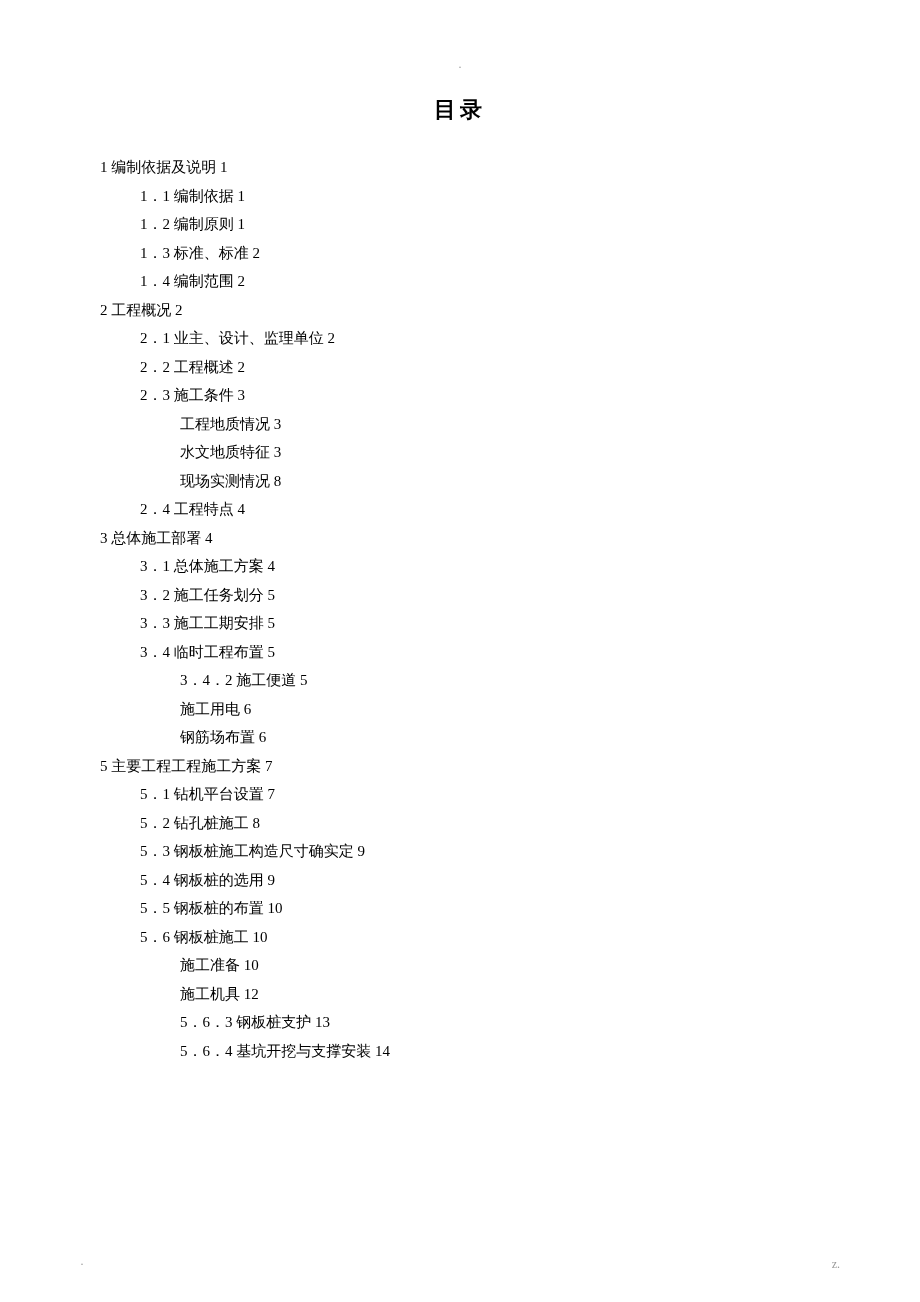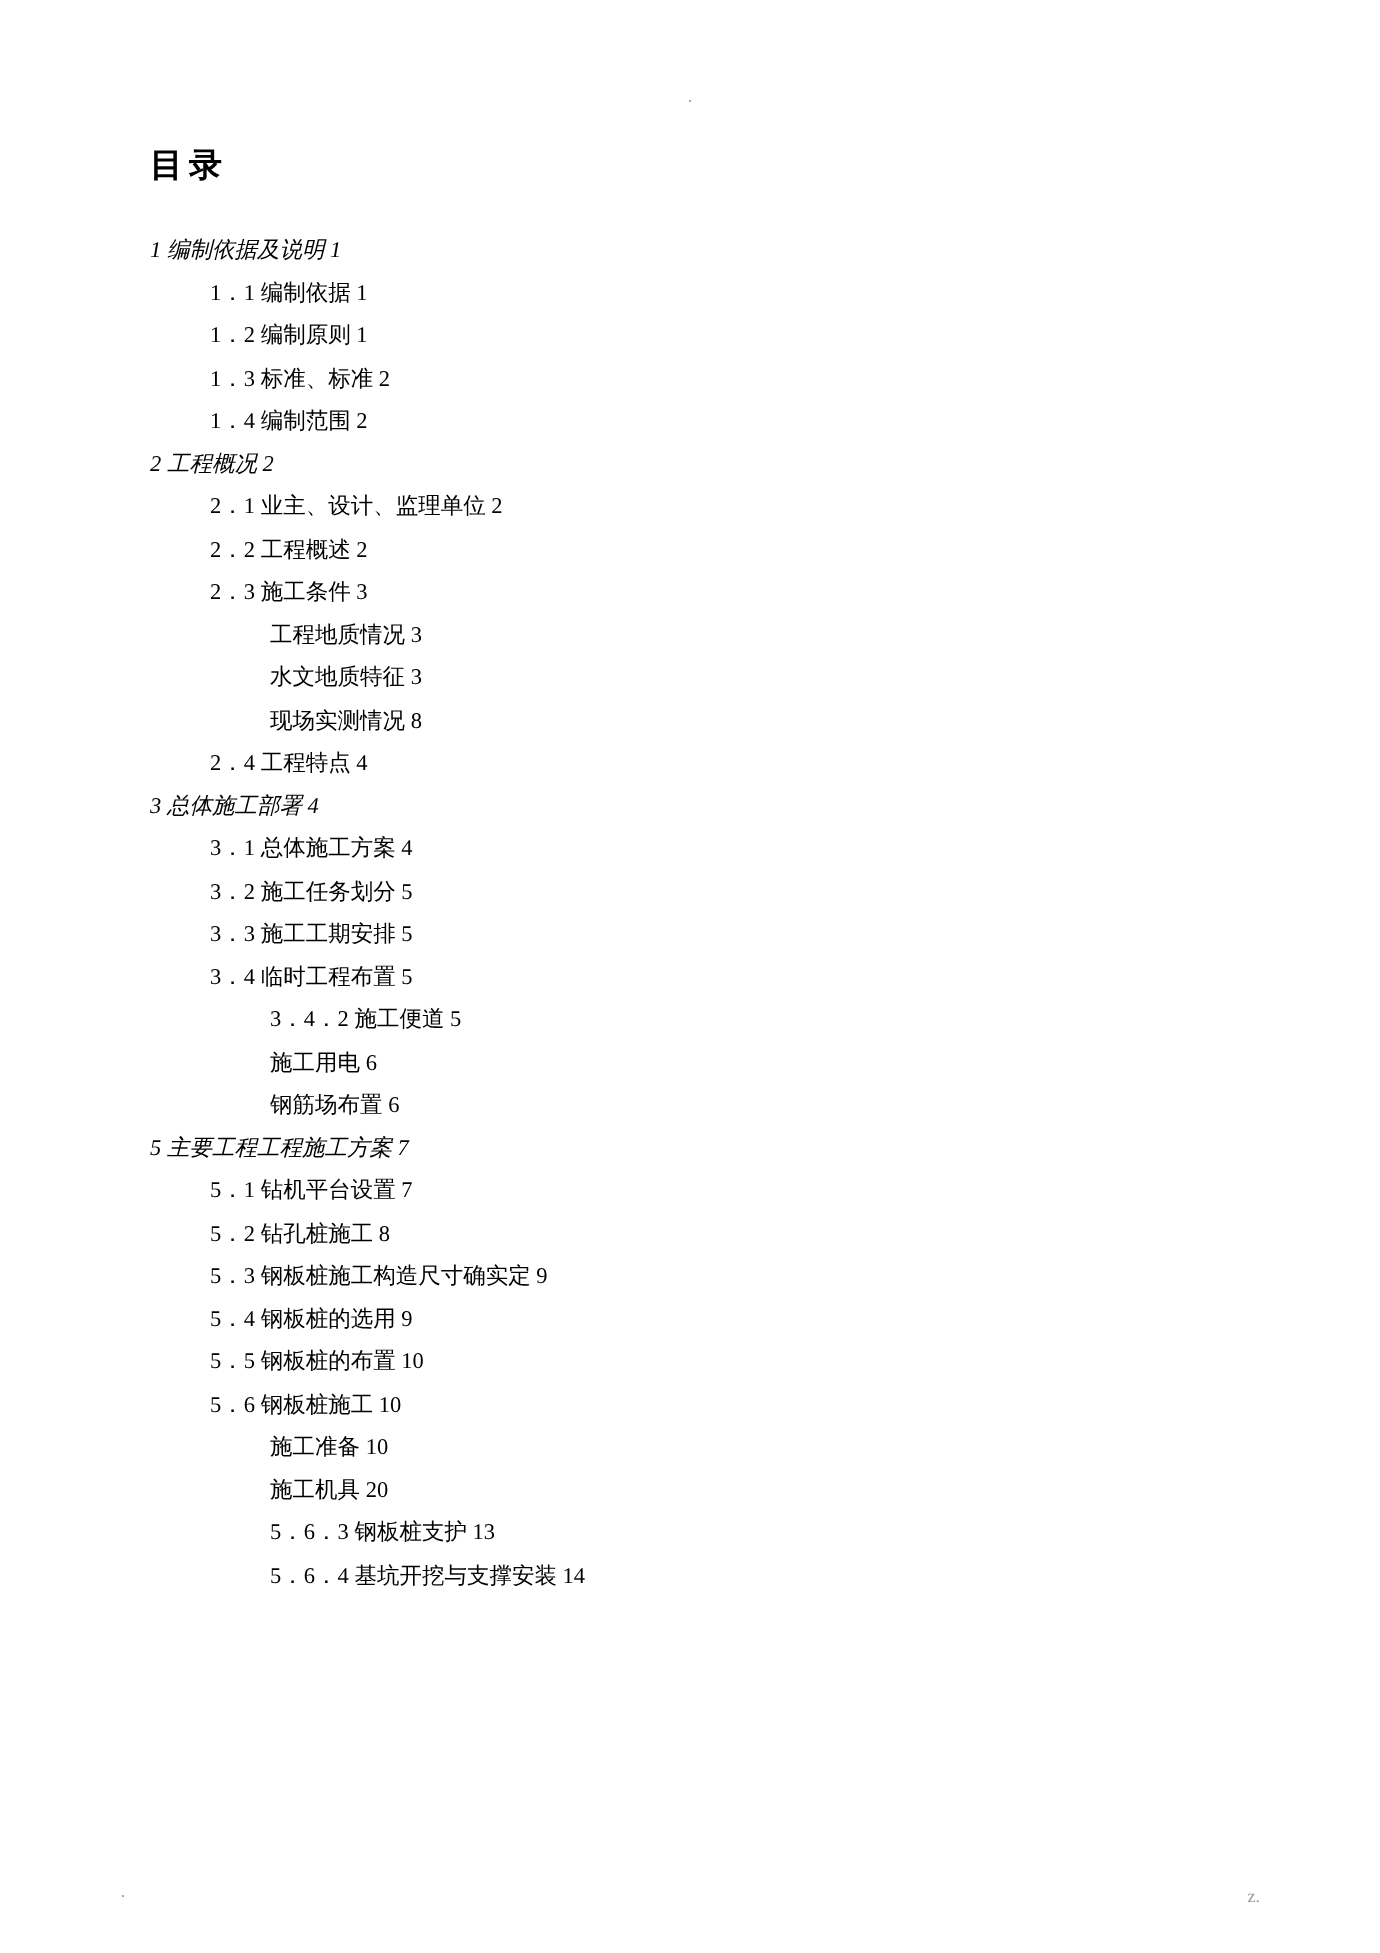--- a/index.html
+++ b/index.html
@@ -27,41 +27,41 @@
     }
 
     .page-header-dot {
       text-align: center;
       font-size: 12px;
       color: #999;
       margin-bottom: 20px;
     }
 
     .page-title {
+      text-align: center;
       font-size: 22px;
       font-weight: bold;
       margin-bottom: 28px;
       color: #000;
       letter-spacing: 4px;
     }
 
     .toc-container {
       font-size: 15px;
       line-height: 1.9;
       color: #000;
     }
 
     .toc-item {
       display: block;
     }
 
     .toc-level-1 {
       margin-left: 0px;
       font-size: 15px;
-      font-style: italic;
     }
 
     .toc-level-2 {
       margin-left: 40px;
       font-size: 15px;
     }
 
     .toc-level-3 {
       margin-left: 80px;
       font-size: 15px;
@@ -110,21 +110,21 @@
       <div class="toc-item toc-level-3">施工用电 6</div>
       <div class="toc-item toc-level-3">钢筋场布置 6</div>
       <div class="toc-item toc-level-1">5 主要工程工程施工方案 7</div>
       <div class="toc-item toc-level-2">5．1 钻机平台设置 7</div>
       <div class="toc-item toc-level-2">5．2 钻孔桩施工 8</div>
       <div class="toc-item toc-level-2">5．3 钢板桩施工构造尺寸确实定 9</div>
       <div class="toc-item toc-level-2">5．4 钢板桩的选用 9</div>
       <div class="toc-item toc-level-2">5．5 钢板桩的布置 10</div>
       <div class="toc-item toc-level-2">5．6 钢板桩施工 10</div>
       <div class="toc-item toc-level-3">施工准备 10</div>
-      <div class="toc-item toc-level-3">施工机具 20</div>
+      <div class="toc-item toc-level-3">施工机具 12</div>
       <div class="toc-item toc-level-3">5．6．3  钢板桩支护 13</div>
       <div class="toc-item toc-level-3">5．6．4  基坑开挖与支撑安装 14</div>
     </div>
 
   <div class="page-footer">
     <span>·</span>
     <span>z.</span>
   </div>
 </div>
 

